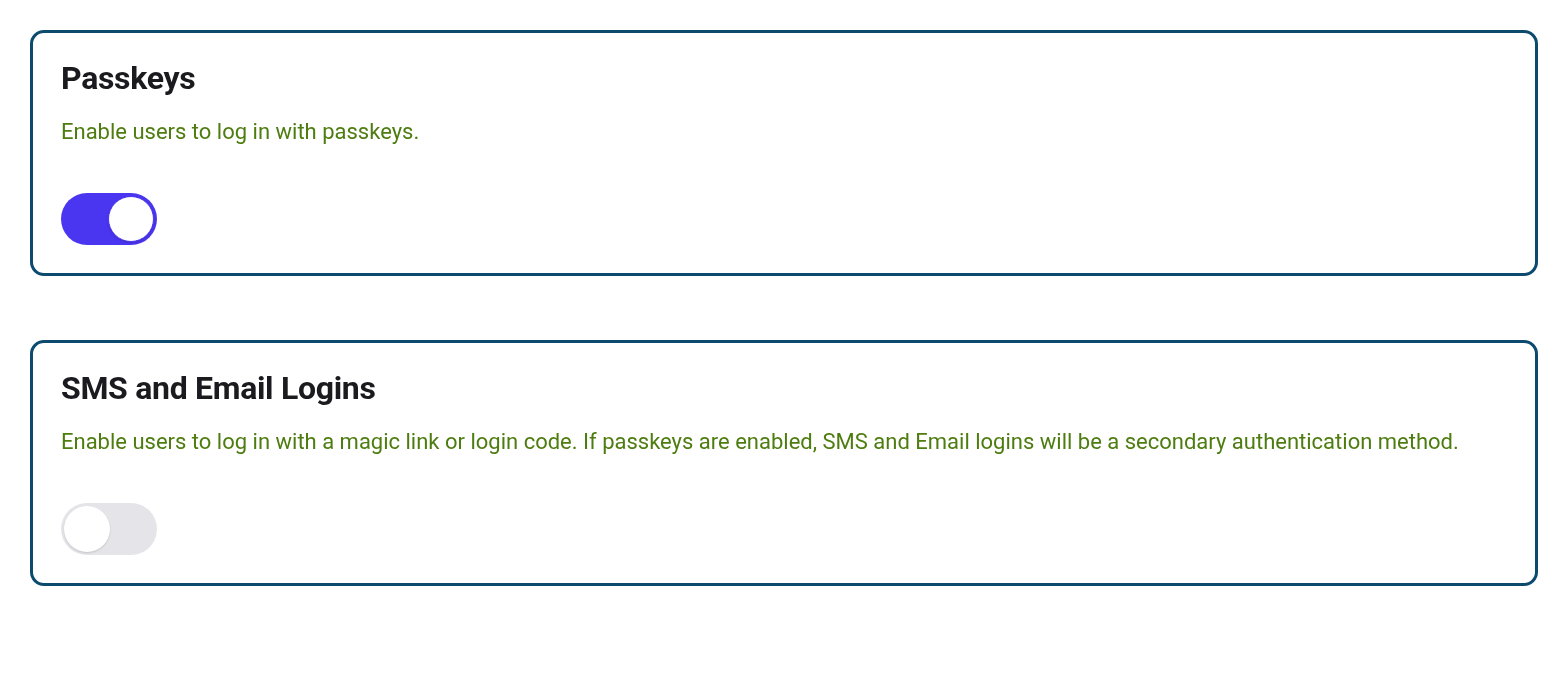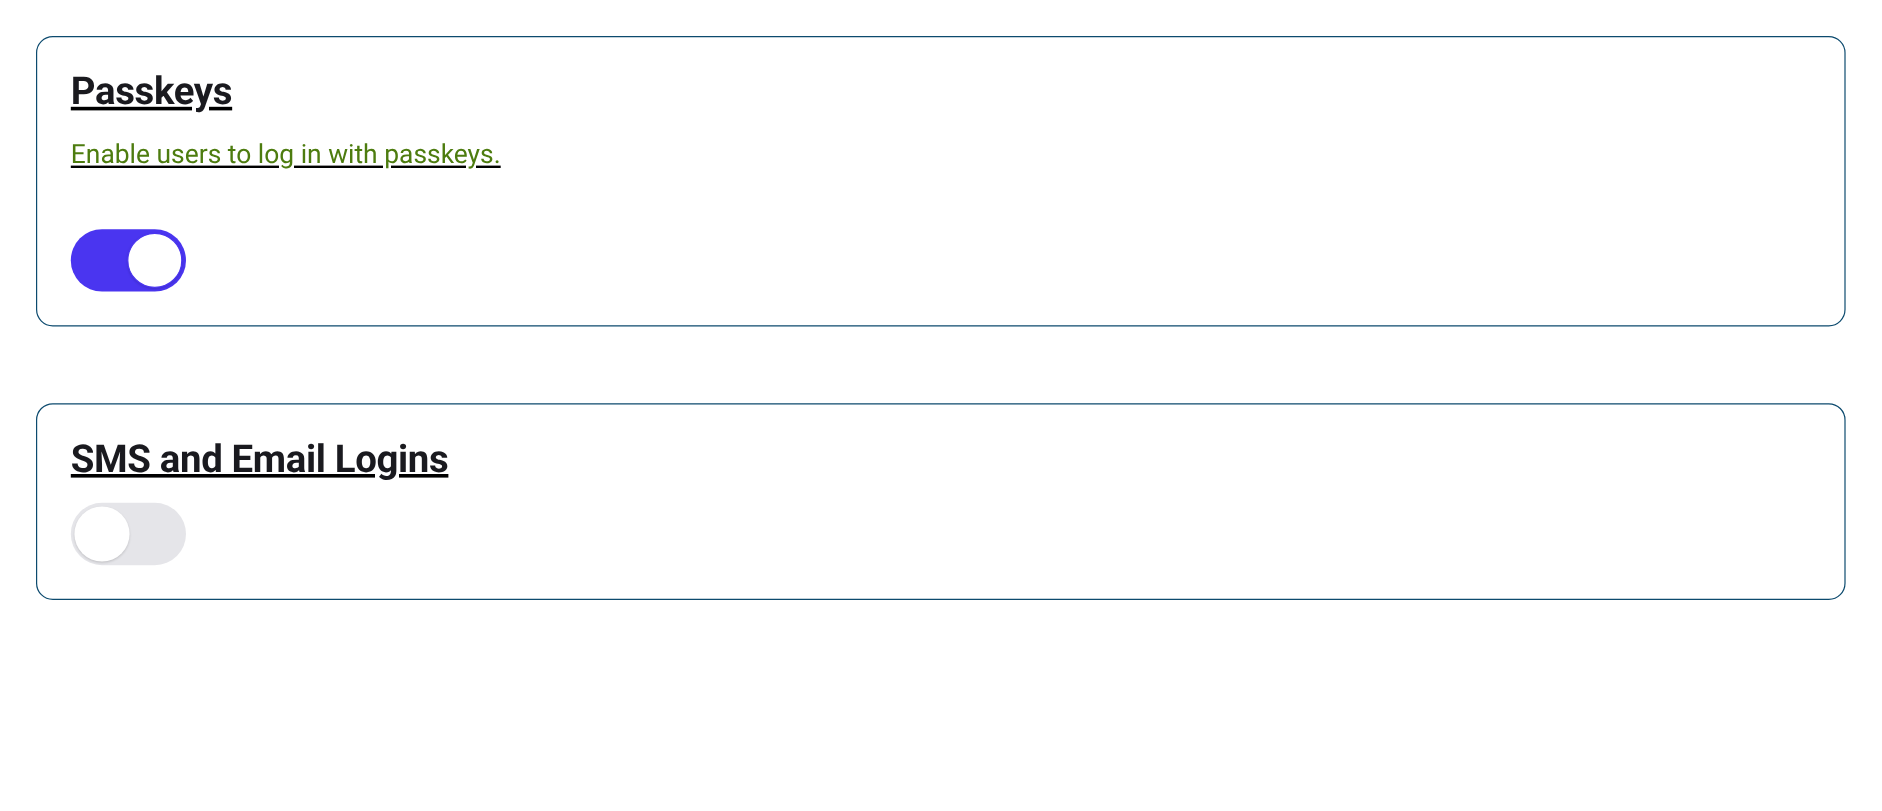--- a/index.html
+++ b/index.html
@@ -7,26 +7,25 @@
       margin: 0;
       padding: 0;
     }
     body {
       font-family: -apple-system, BlinkMacSystemFont, "Segoe UI", Roboto, Helvetica, Arial, sans-serif;
       background: #ffffff;
       padding: 30px;
       width: 1568px;
     }
     .card {
-      border: 1px solid #0c4a6e;
+      border: 3px solid #0c4a6e;
       border-radius: 14px;
       padding: 26px 28px 28px 28px;
       margin-bottom: 64px;
       background: #ffffff;
-      text-decoration: underline;
     }
     .card:last-child {
       margin-bottom: 0;
     }
     .card-title {
       font-size: 32px;
       font-weight: 700;
       color: #1a1a1f;
       letter-spacing: -0.3px;
       margin-bottom: 18px;
@@ -71,16 +70,17 @@
 <div class="card">
   <h2 class="card-title">Passkeys</h2>
   <p class="card-description">Enable users to log in with passkeys.</p>
   <div class="toggle on">
     <div class="knob"></div>
   </div>
 </div>
 
 <div class="card">
   <h2 class="card-title">SMS and Email Logins</h2>
+  <p class="card-description">Enable users to log in with a magic link or login code. If passkeys are enabled, SMS and Email logins will be a secondary authentication method.</p>
   <div class="toggle">
     <div class="knob"></div>
   </div>
 </div>
 
 </body></html>

